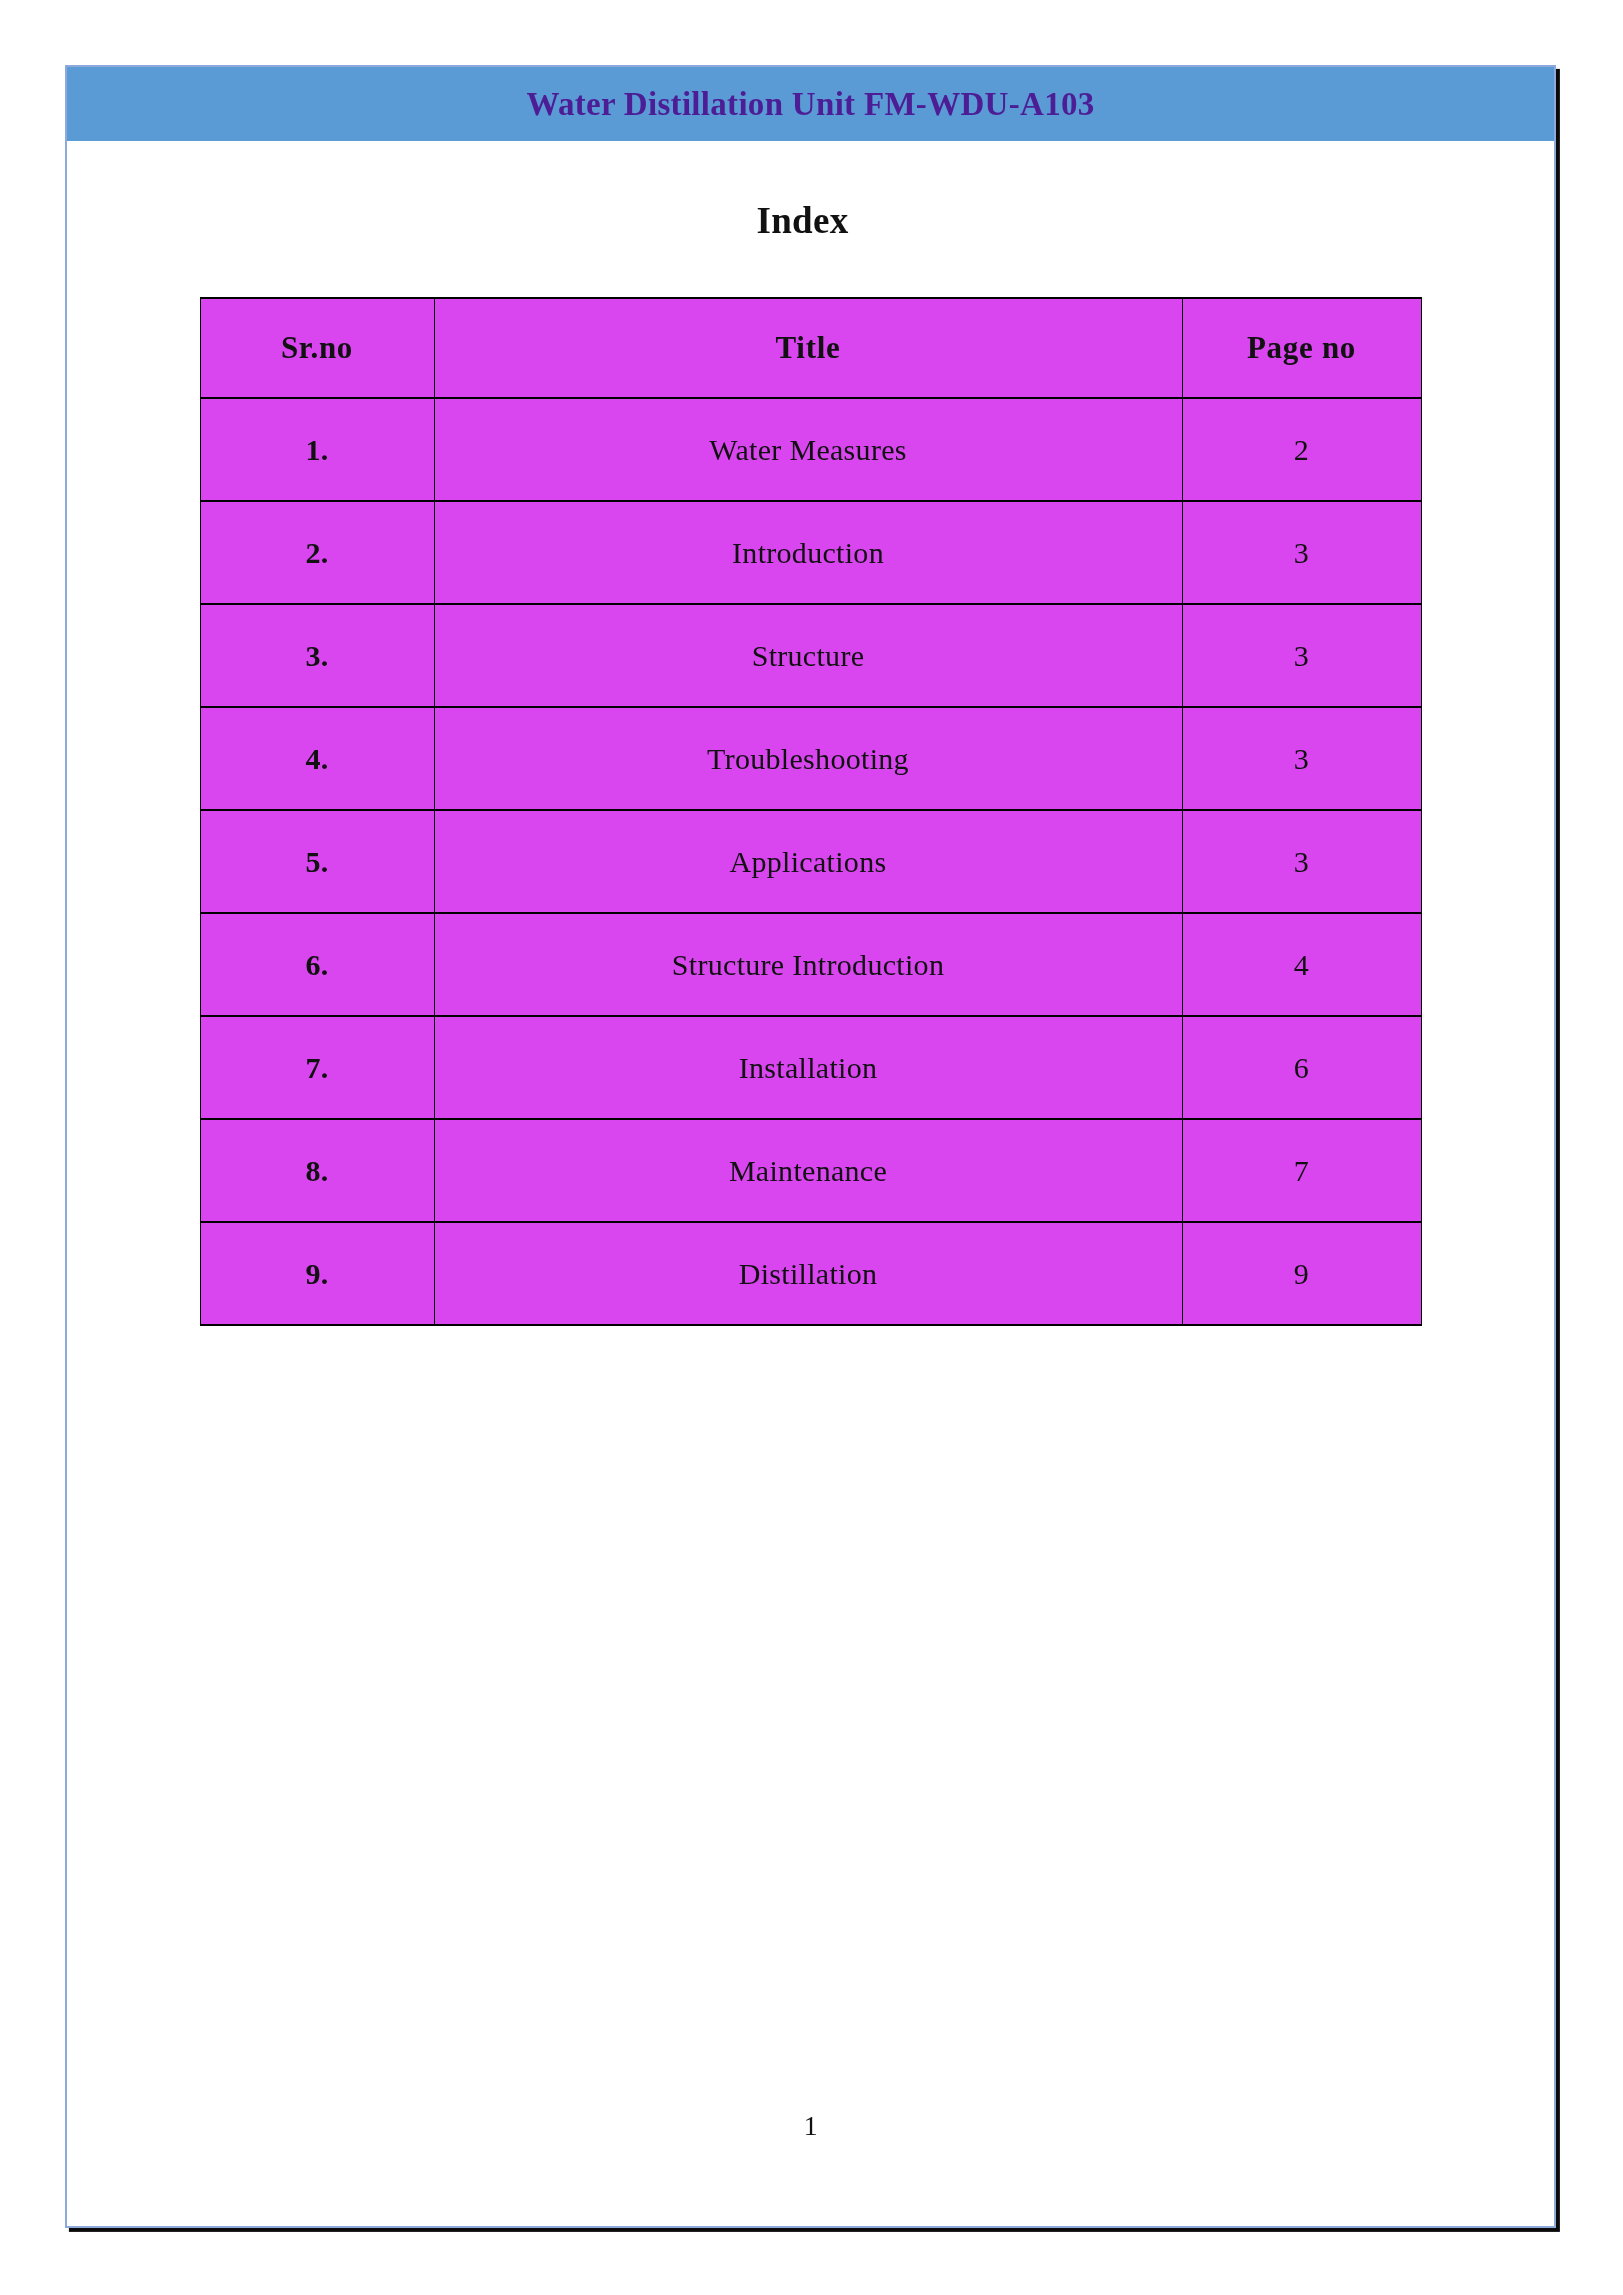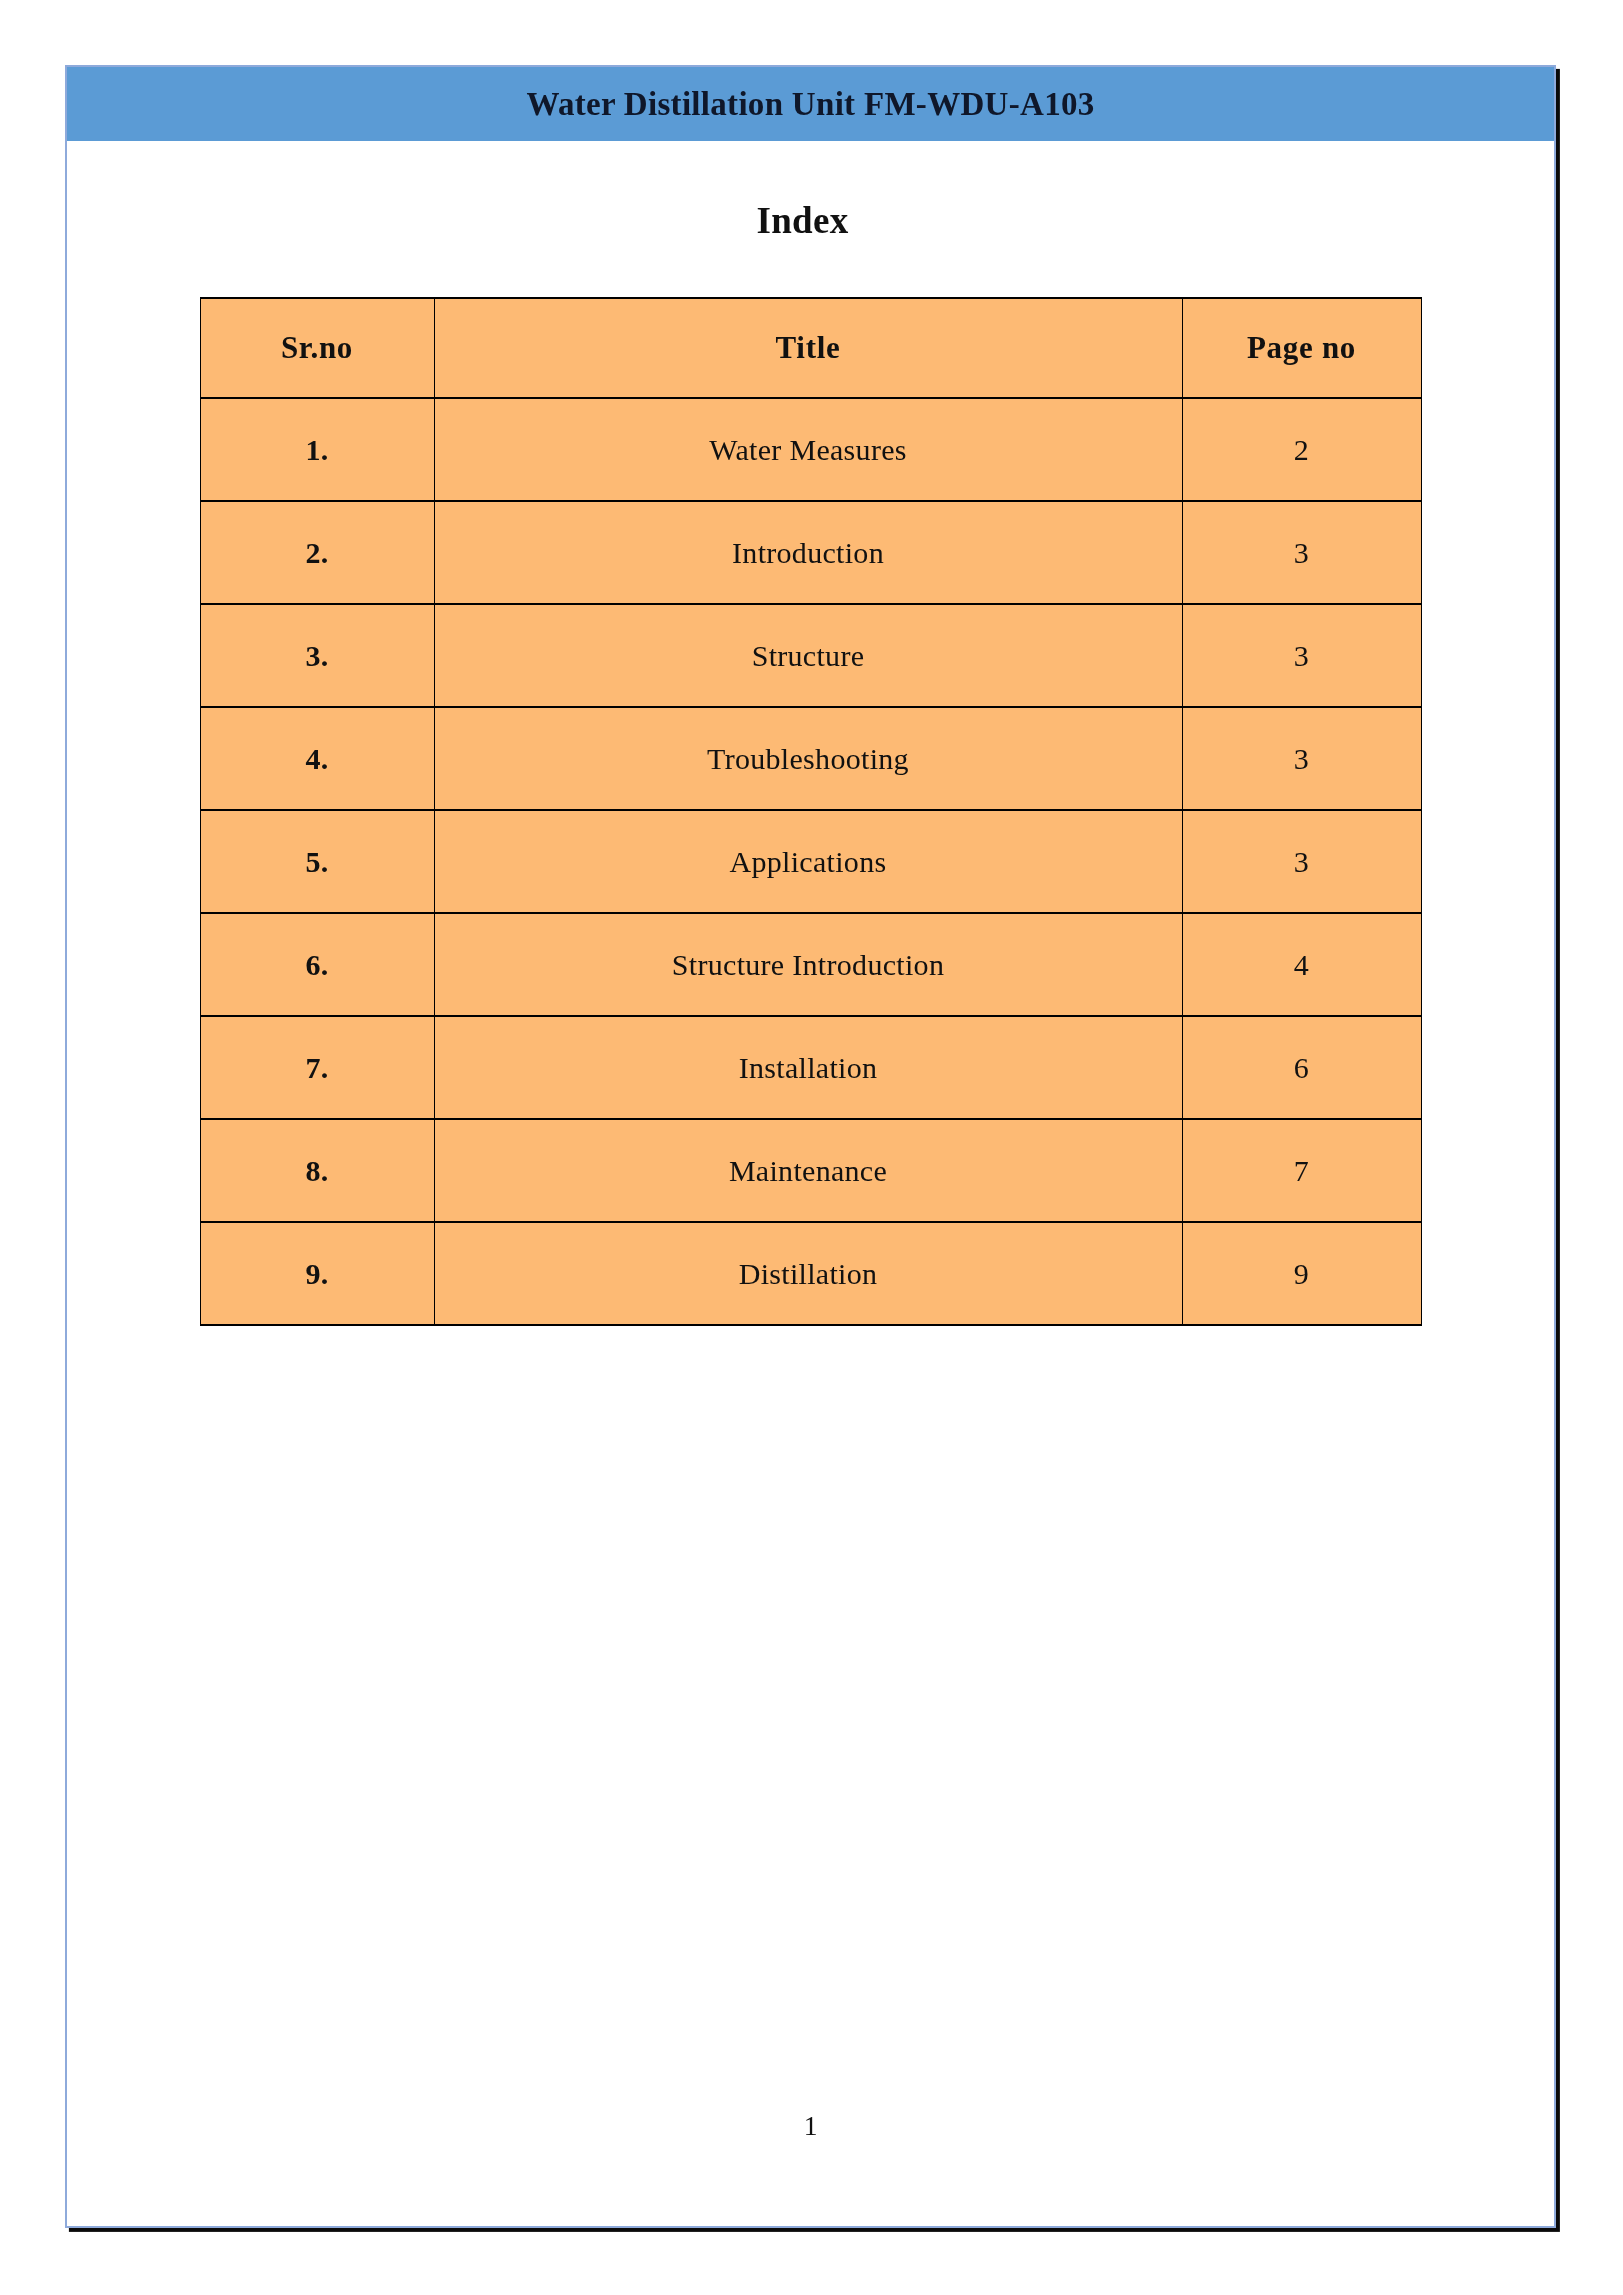--- a/index.html
+++ b/index.html
@@ -29,21 +29,21 @@
   }
   .header-bar {
     width: 100%;
     height: 74px;
     background: #5b9bd5;
     display: flex;
     align-items: center;
     justify-content: center;
   }
   .header-bar .header-title {
-    color: #0f172a;
+    color: #4c1d95;
     font-weight: bold;
     font-size: 33px;
     letter-spacing: 0.3px;
   }
   .section-title {
     margin: 58px 16px 0 0;
     text-align: center;
     font-size: 37px;
     font-weight: bold;
     letter-spacing: 0.3px;
@@ -57,21 +57,21 @@
   .index-table col.c-sr   { width: 234px; }
   .index-table col.c-title{ width: 748px; }
   .index-table col.c-page { width: 239px; }
   .index-table th, .index-table td {
     border-left: 1.3px solid #000000;
     border-right: 1.3px solid #000000;
     border-top: 2.6px solid #000000;
     border-bottom: 2.6px solid #000000;
     text-align: center;
     vertical-align: middle;
-    background: #fdba74;
+    background: #d946ef;
   }
   .index-table thead th {
     height: 96px;
     font-size: 31px;
     font-weight: bold;
     letter-spacing: 0.7px;
   }
   .index-table tbody td {
     height: 99px;
     font-size: 30px;

